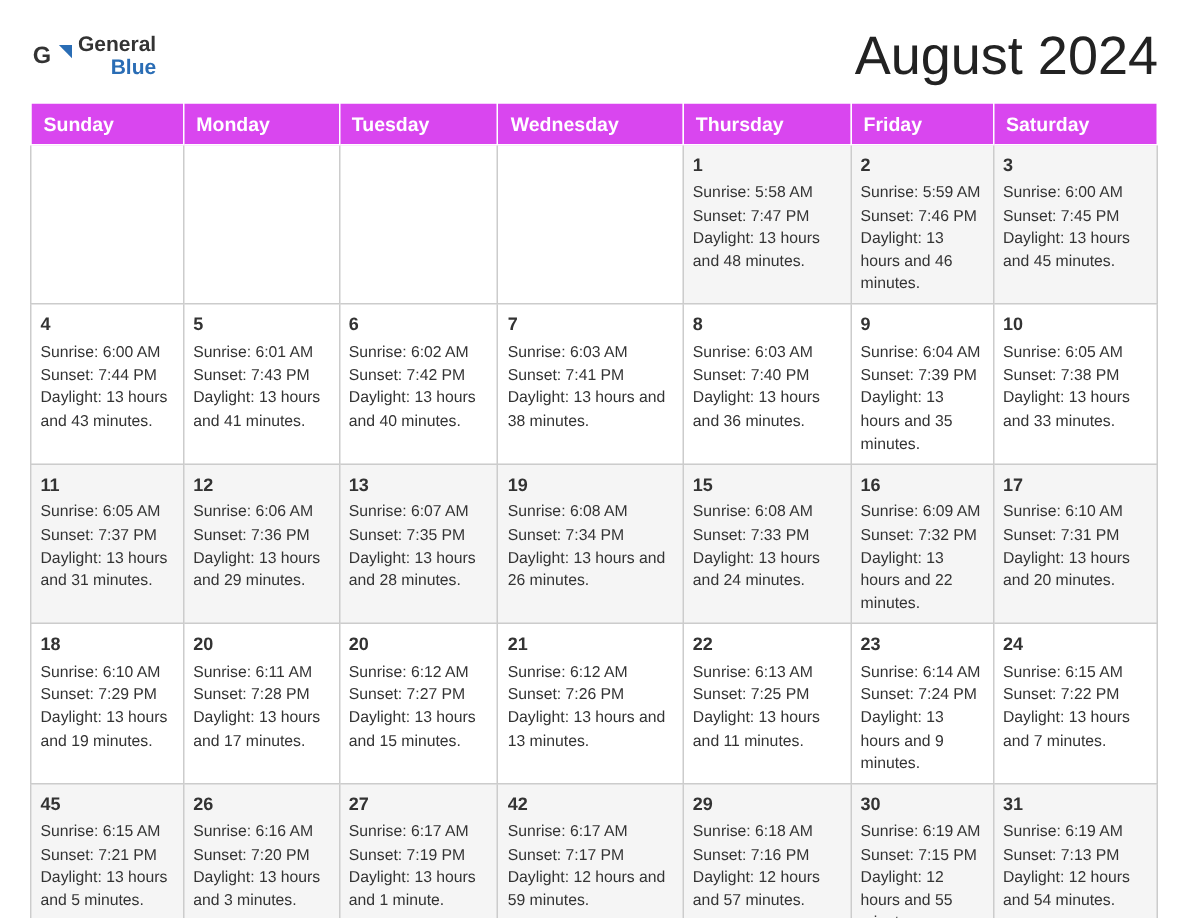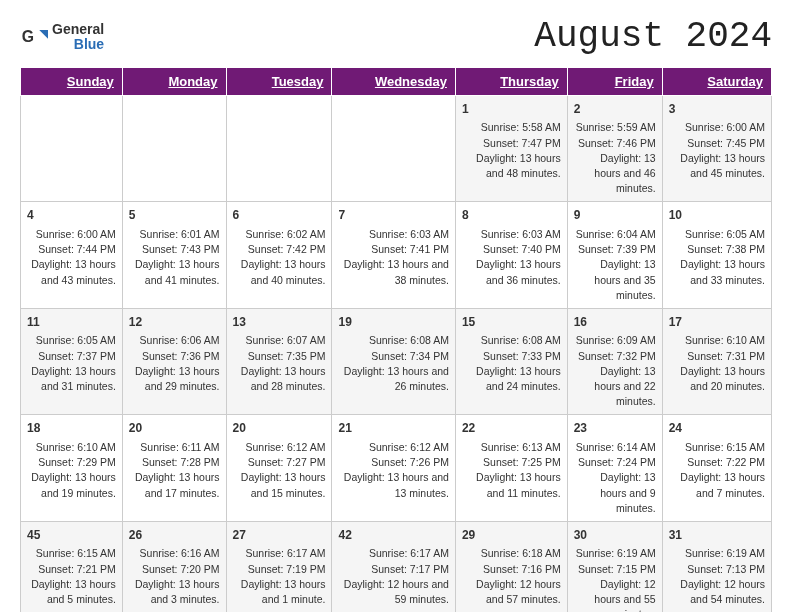--- a/index.html
+++ b/index.html
@@ -37,46 +37,44 @@
       font-size: 14px;
       font-weight: bold;
       color: #2a6db5;
     }
     .logo-icon {
       width: 28px;
       height: 28px;
     }
     .title-area {
       text-align: right;
-      font-family: Liberation Mono, monospace;
     }
     .main-title {
       font-size: 36px;
       font-weight: normal;
       color: #222;
     }
     .subtitle {
       font-size: 16px;
       color: #555;
       margin-top: 2px;
     }
     table {
       width: 100%;
       border-collapse: collapse;
       font-size: 11px;
     }
     thead tr th {
-      background: #701a75;
+      background: #d946ef;
       color: #fff;
-      text-align: right;
+      text-align: left;
       padding: 6px 8px;
       font-size: 13px;
       font-weight: bold;
       border: 1px solid #fff;
-      text-decoration: underline;
     }
     tbody tr td {
       border: 1px solid #ccc;
       vertical-align: top;
       padding: 5px 6px;
       height: 82px;
       background: #fff;
       color: #333;
       line-height: 1.45;
     }
@@ -85,21 +83,20 @@
     }
     .day-number {
       font-weight: bold;
       font-size: 12px;
       display: block;
       margin-bottom: 2px;
     }
     .day-info {
       font-size: 10.5px;
       color: #333;
-      text-align: right;
     }
     .empty-cell {
       background: #fff !important;
     }
   </style>
 </head>
 <body>
 
 <div class="header-area">
   <div class="logo">

